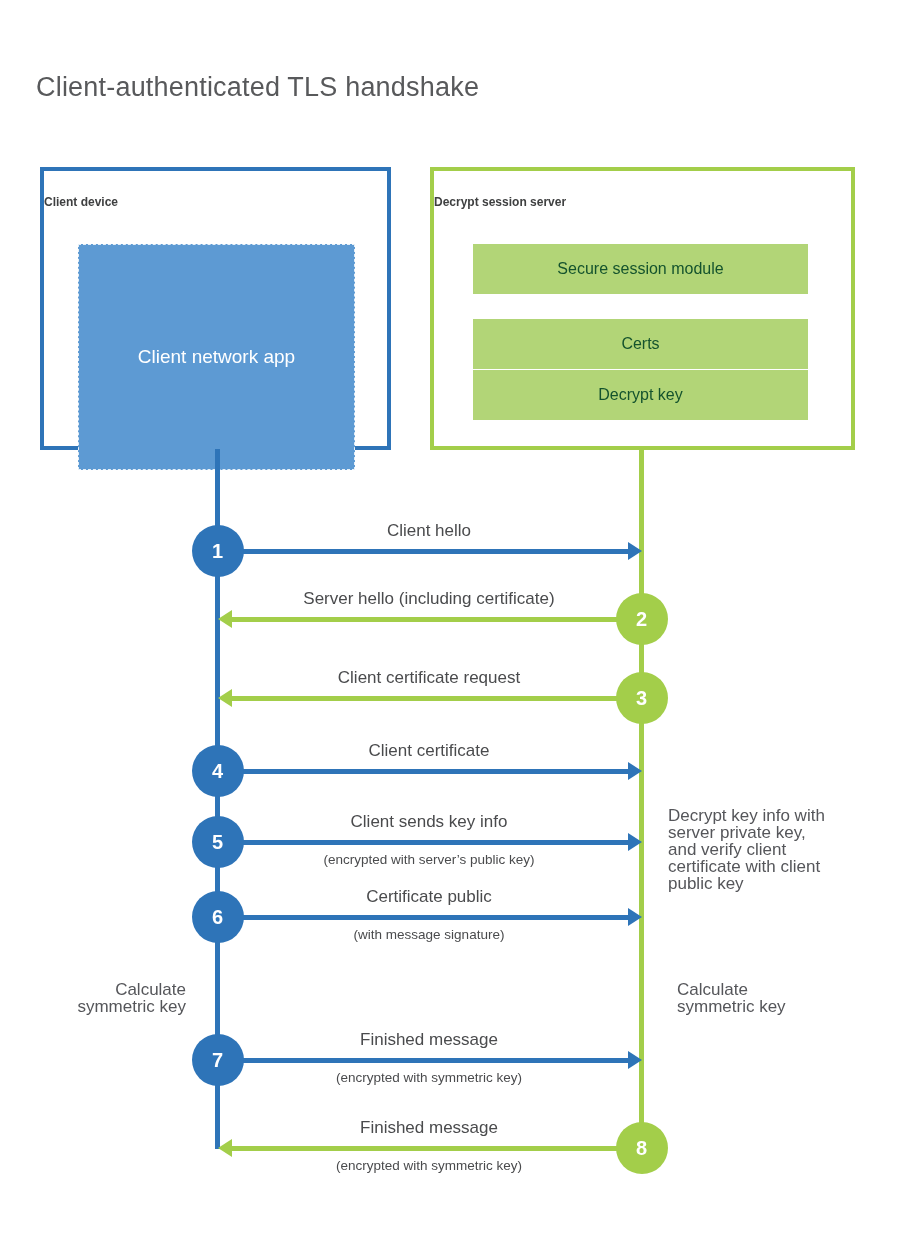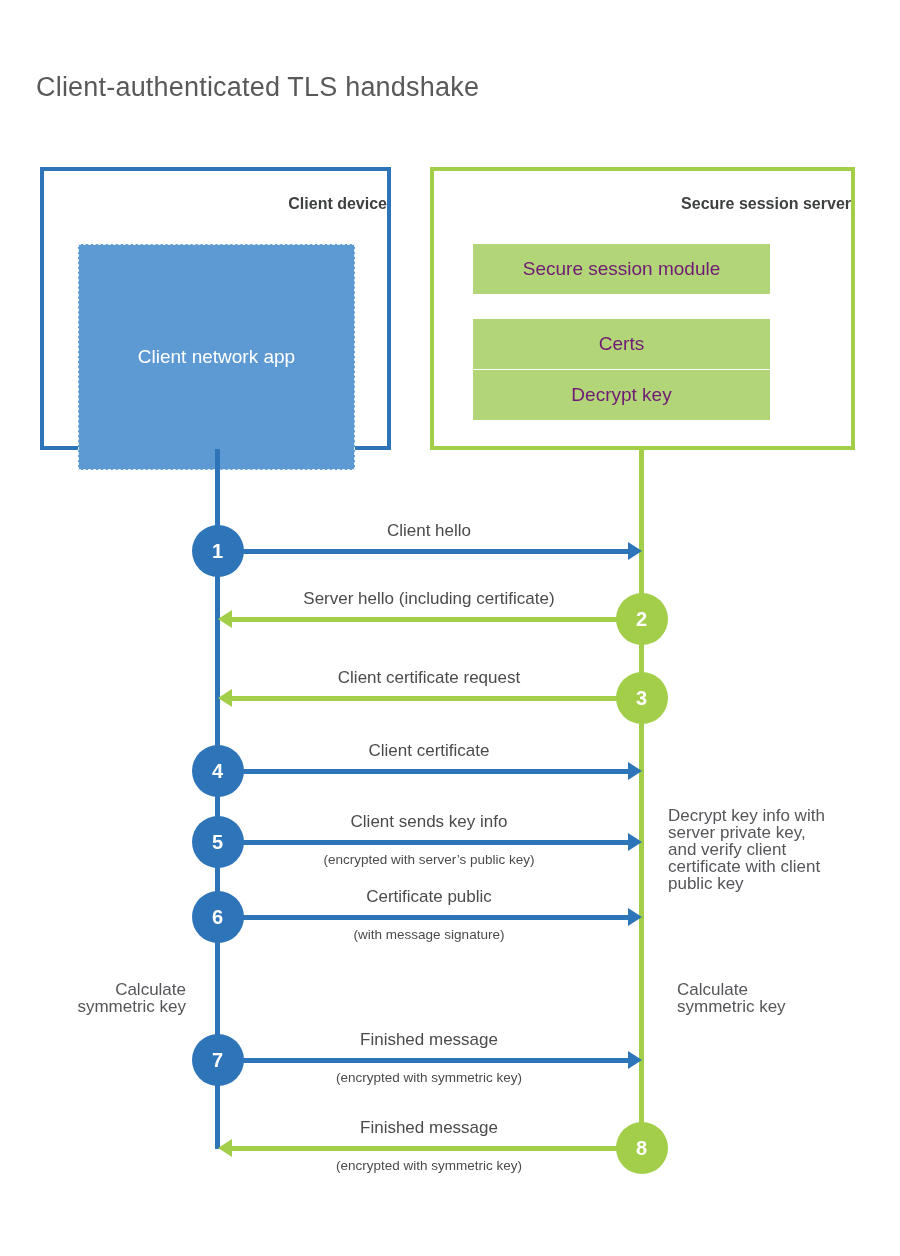--- a/index.html
+++ b/index.html
@@ -31,47 +31,47 @@
     left: 40px; top: 123px; width: 351px; height: 283px;
     border: 4px solid #2e74b8;
   }
   #server-box {
     left: 430px; top: 123px; width: 425px; height: 283px;
     border: 4px solid #a3ce4a;
   }
   .actor-title {
     position: absolute;
     left: 0; right: 0; top: 24px;
-    text-align: right;
-    font-size: 16px;
+    text-align: left;
+    font-size: 12px;
     font-weight: 700;
     color: #3f4041;
   }
   #client-app-box {
     position: absolute;
     left: 34px; top: 73px; width: 277px; height: 226px;
     background: #5d9ad3;
     border: 1px dashed rgba(255,255,255,0.85);
     box-sizing: border-box;
     display: flex; align-items: center; justify-content: center;
     text-align: center;
   }
   #client-app-box .app-label {
     color: #ffffff;
     font-size: 19px;
     max-width: 170px;
     line-height: 1.35;
   }
   .server-bar {
     position: absolute;
-    left: 39px; width: 297px; height: 50px;
+    left: 39px; width: 335px; height: 50px;
     background: #b2d577;
     display: flex; align-items: center; justify-content: center;
-    color: #701a75;
-    font-size: 19px;
+    color: #14532d;
+    font-size: 16px;
   }
 
   
   .lifeline { position: absolute; width: 5px; }
   #client-lifeline { left: 215px; top: 405px; height: 700px; background: #2e74b8; }
   #server-lifeline { left: 639px; top: 405px; height: 723px; background: #a3ce4a; }
 
   
   .step-circle {
     position: absolute;
@@ -121,21 +121,21 @@
   <div class="abs" id="page-title">Client-authenticated TLS handshake</div>
 
   <div class="abs actor-box" id="client-box">
     <div class="actor-title">Client device</div>
     <div id="client-app-box">
       <span class="app-label">Client network app</span>
     </div>
   </div>
 
   <div class="abs actor-box" id="server-box">
-    <div class="actor-title">Secure session server</div>
+    <div class="actor-title">Decrypt session server</div>
     <div class="server-bar" style="top:73px">Secure session module</div>
     <div class="server-bar" style="top:148px">Certs</div>
     <div class="server-bar" style="top:199px">Decrypt key</div>
   </div>
 
   <div class="lifeline" id="client-lifeline"></div>
   <div class="lifeline" id="server-lifeline"></div>
 
   <div id="steps-layer">
       <div class="msg-line" style="background: rgb(46, 116, 184); top: 504.5px; left: 217.5px; width: 412px;"></div>

